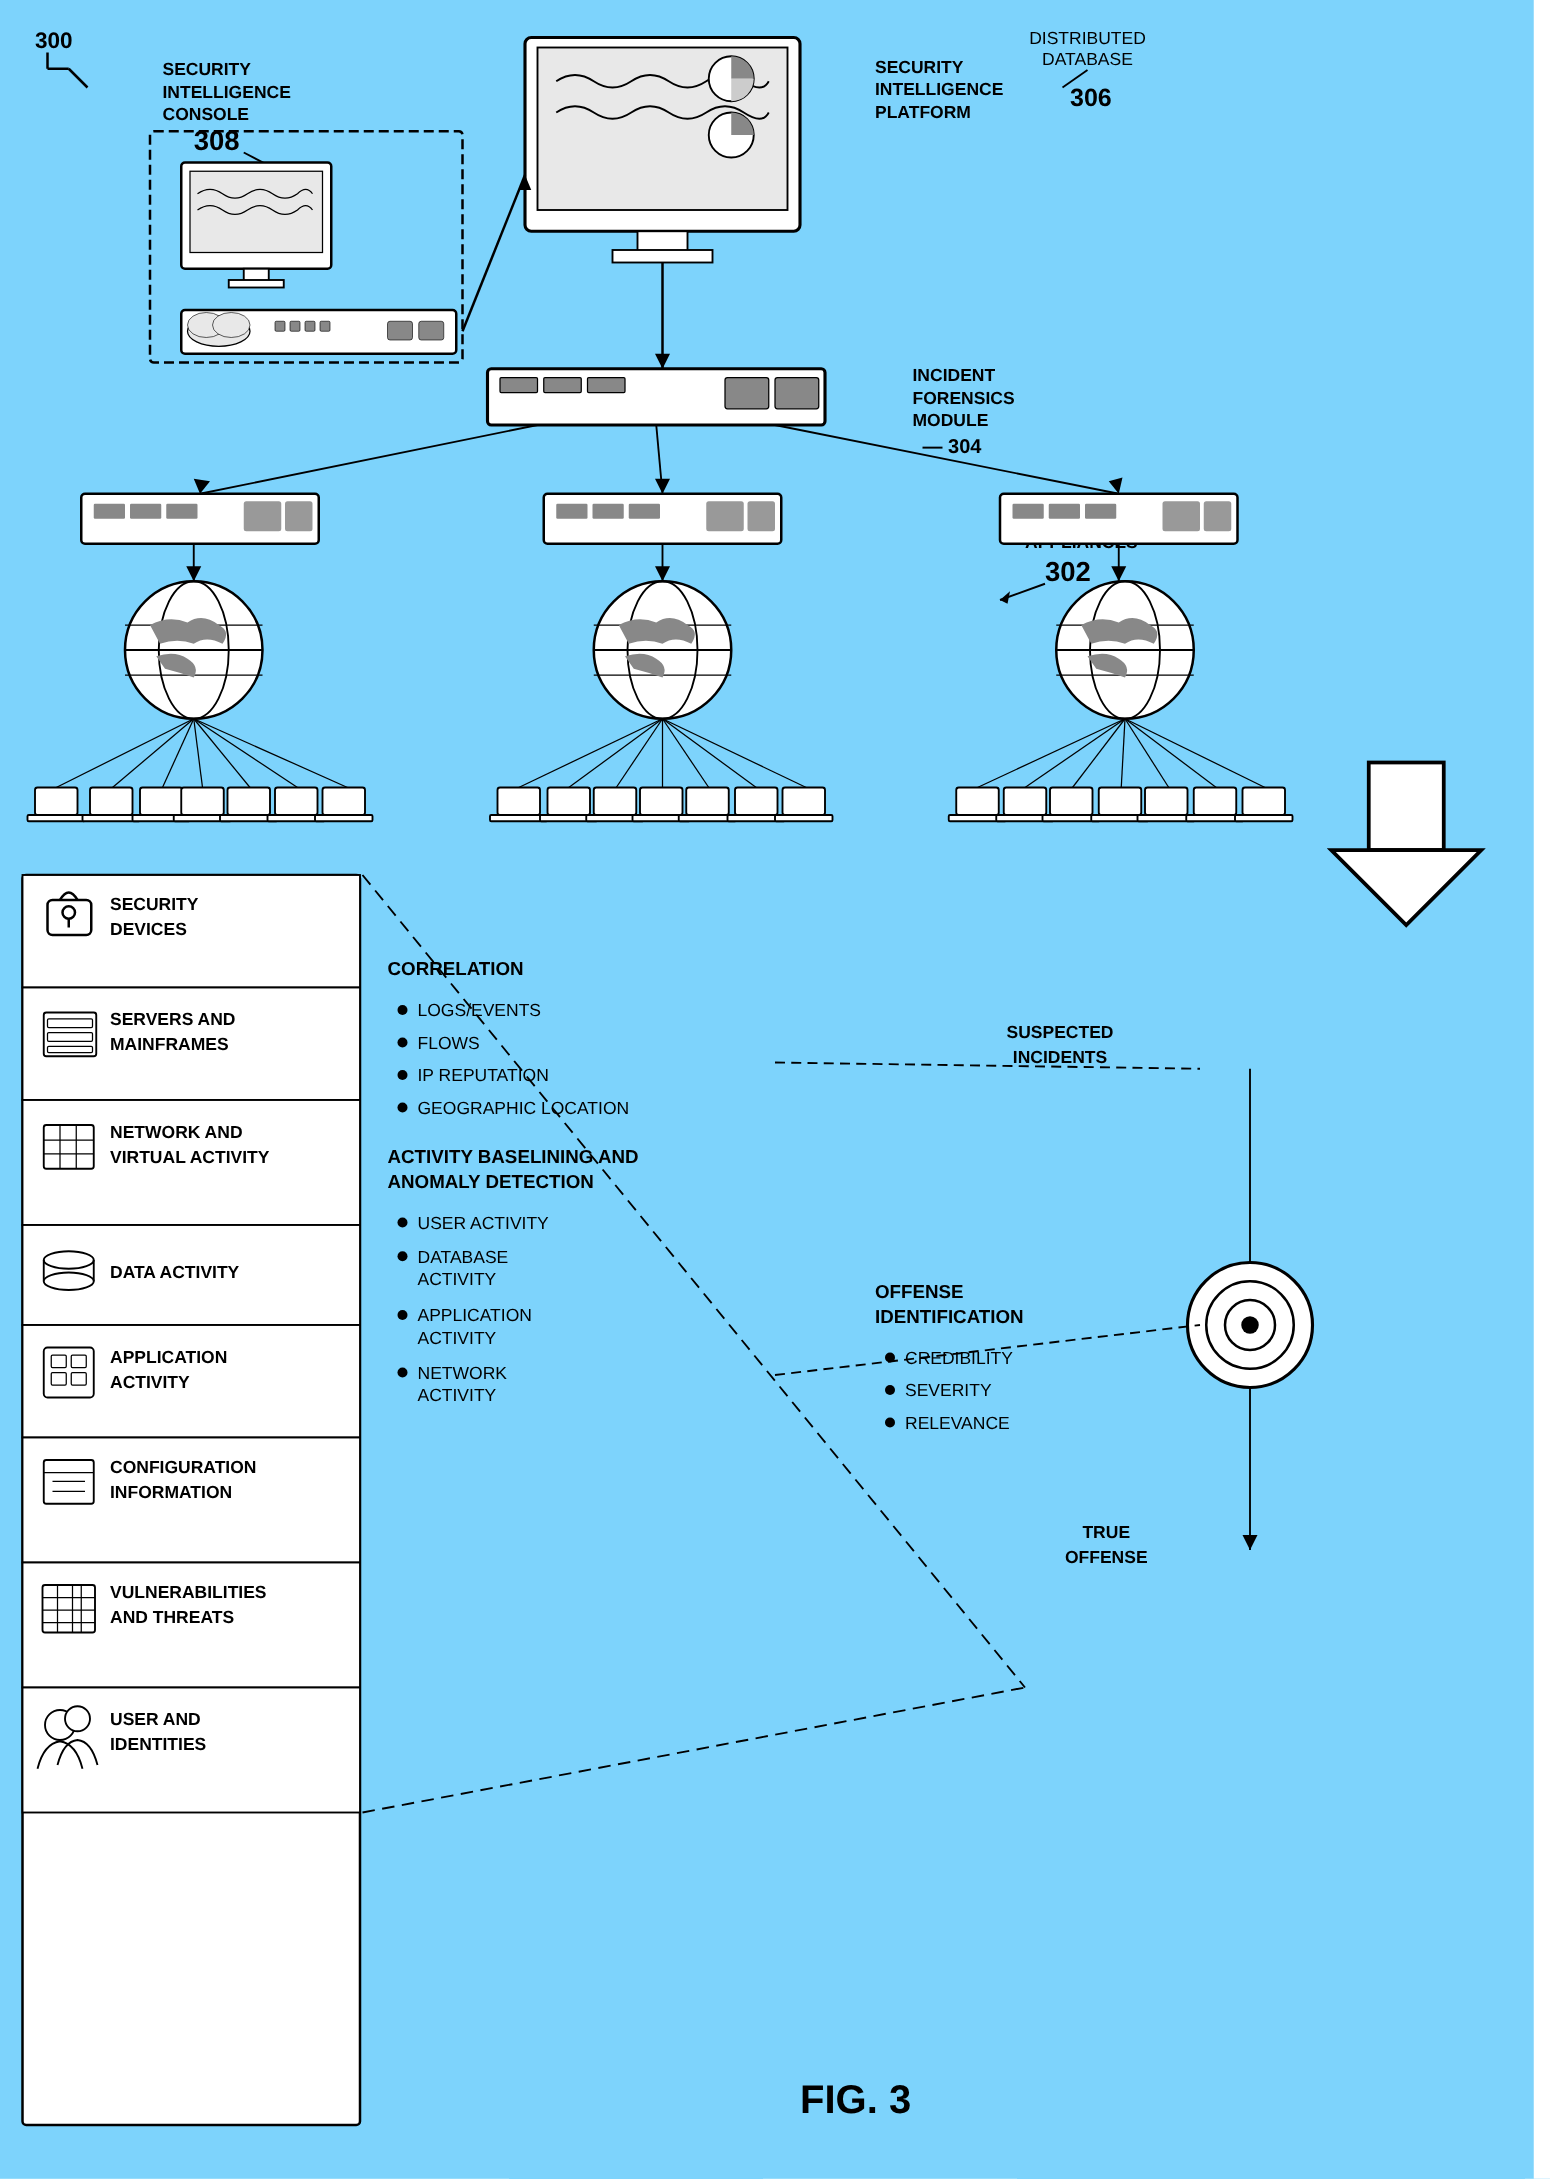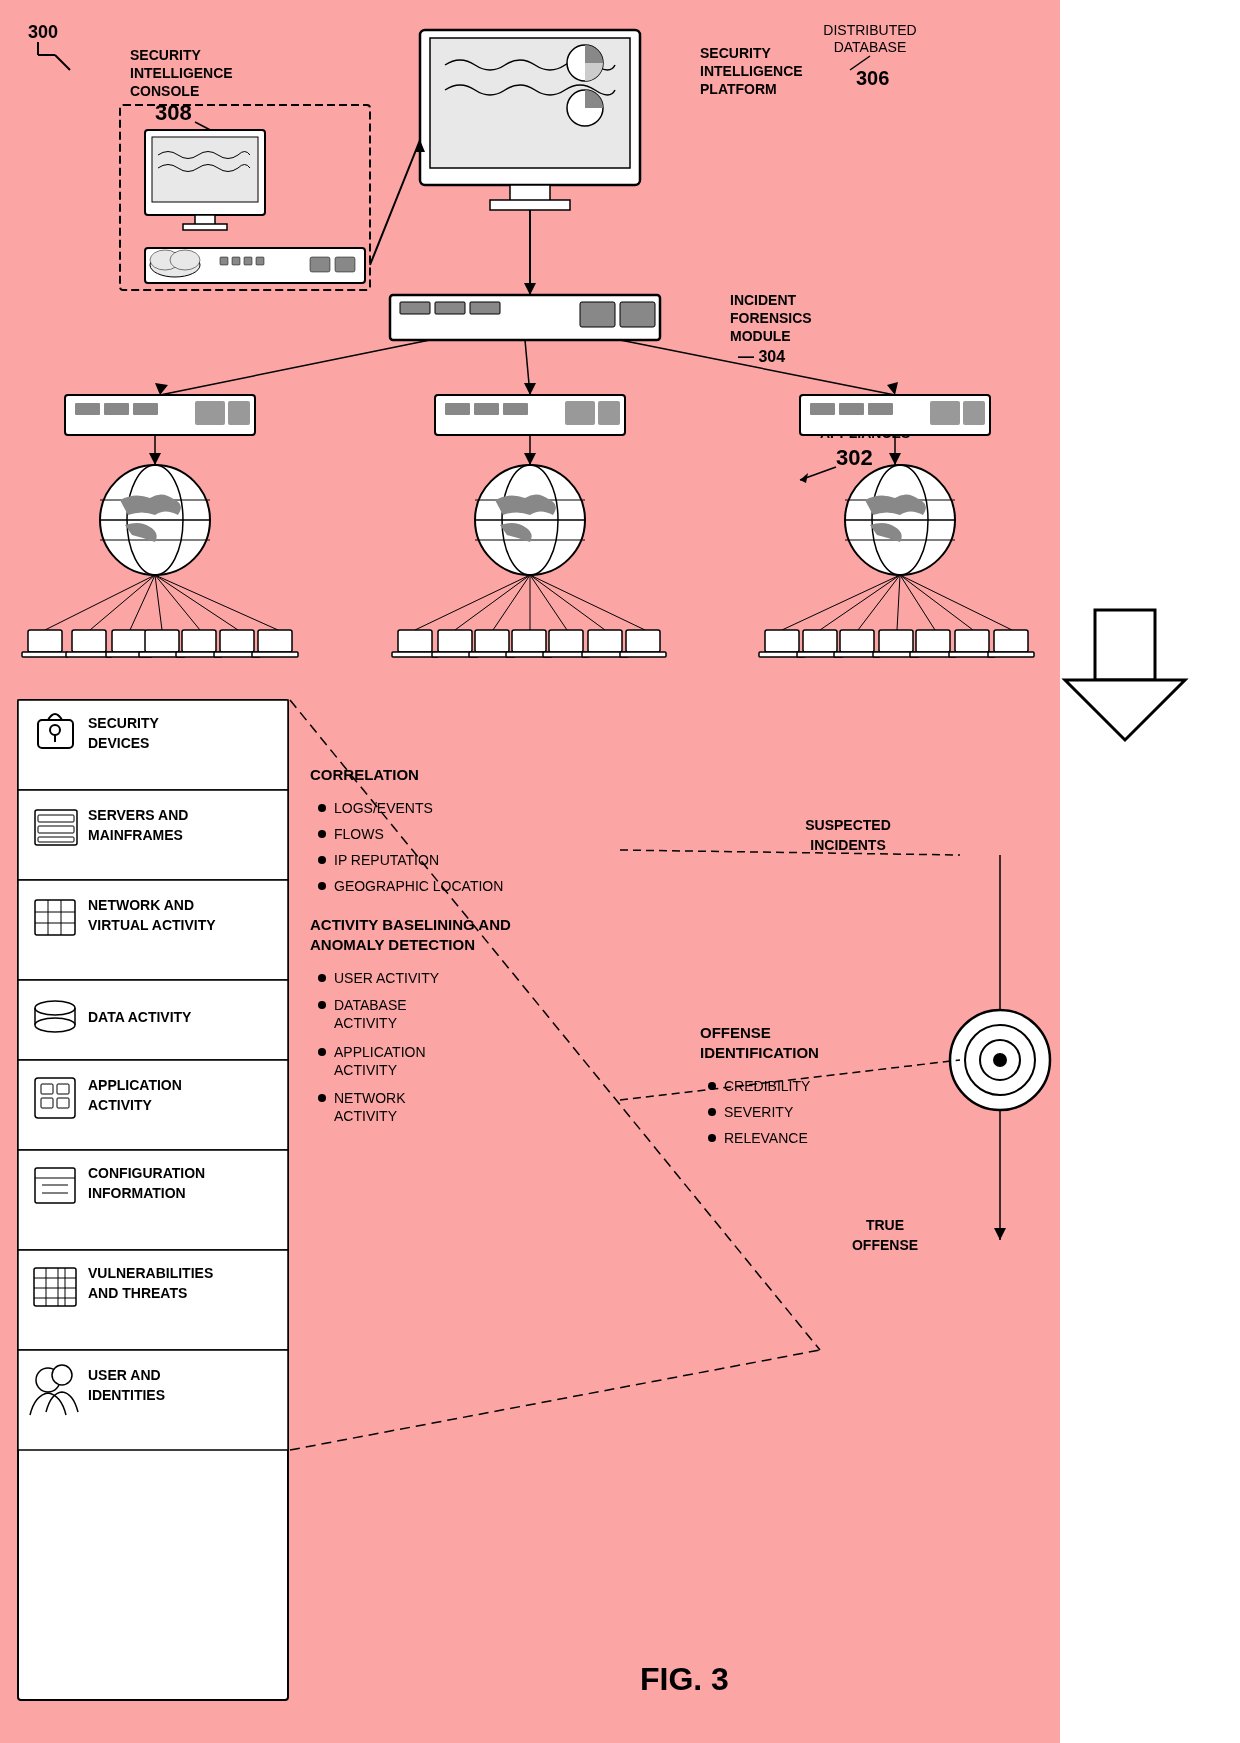--- a/index.html
+++ b/index.html
@@ -5,24 +5,24 @@
     * { margin: 0; padding: 0; box-sizing: border-box; }
     body {
       background: #fff;
       font-family: Arial, sans-serif;
       width: 1240px;
       height: 1743px;
       overflow: hidden;
       position: relative;
     }
     .diagram-container {
-      width: 1060px;
+      width: 1227px;
       height: 1743px;
       position: relative;
-      background: #fca5a5;
+      background: #7dd3fc;
     }
     svg.main-svg {
       position: absolute;
       top: 0; left: 0;
       width: 1240px;
       height: 1743px;
     }
   </style>
 </head>
 <body>

